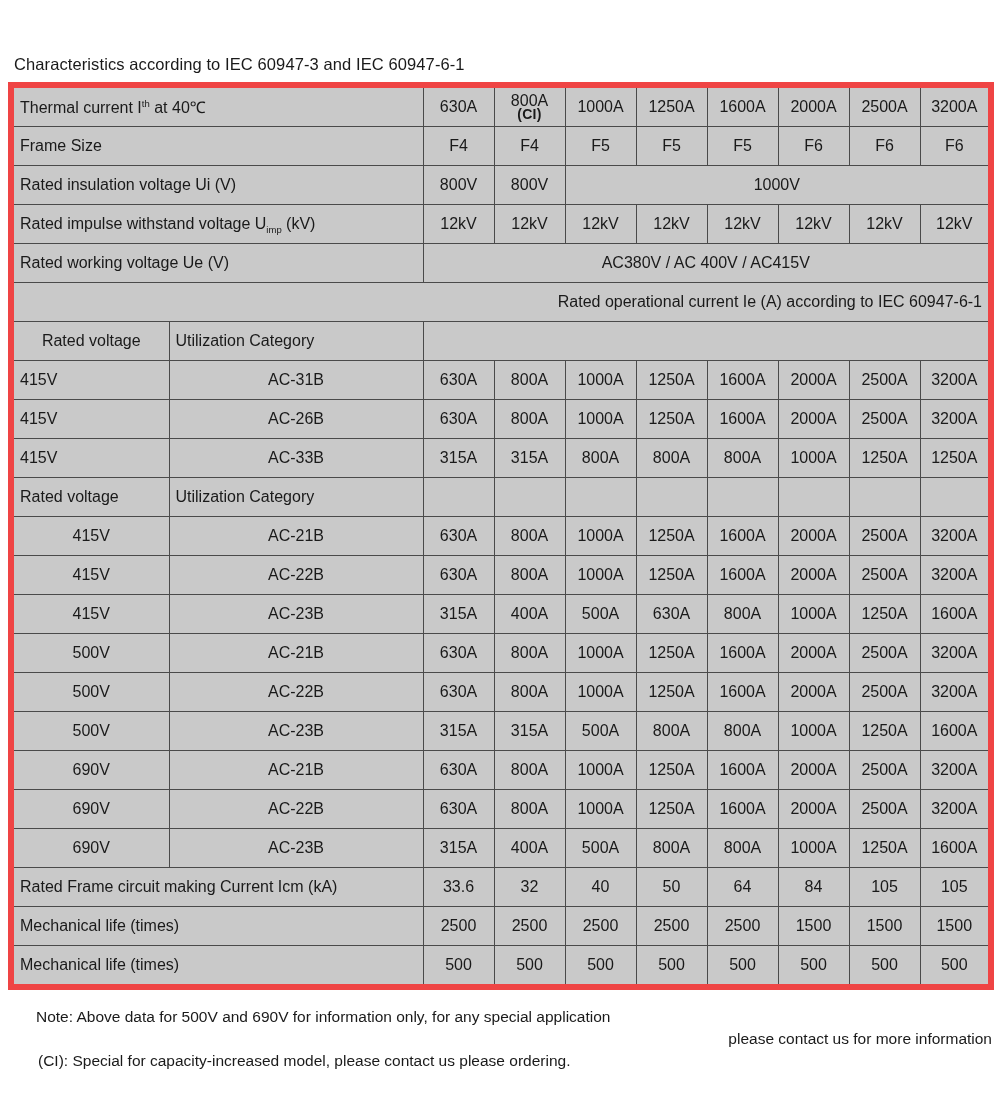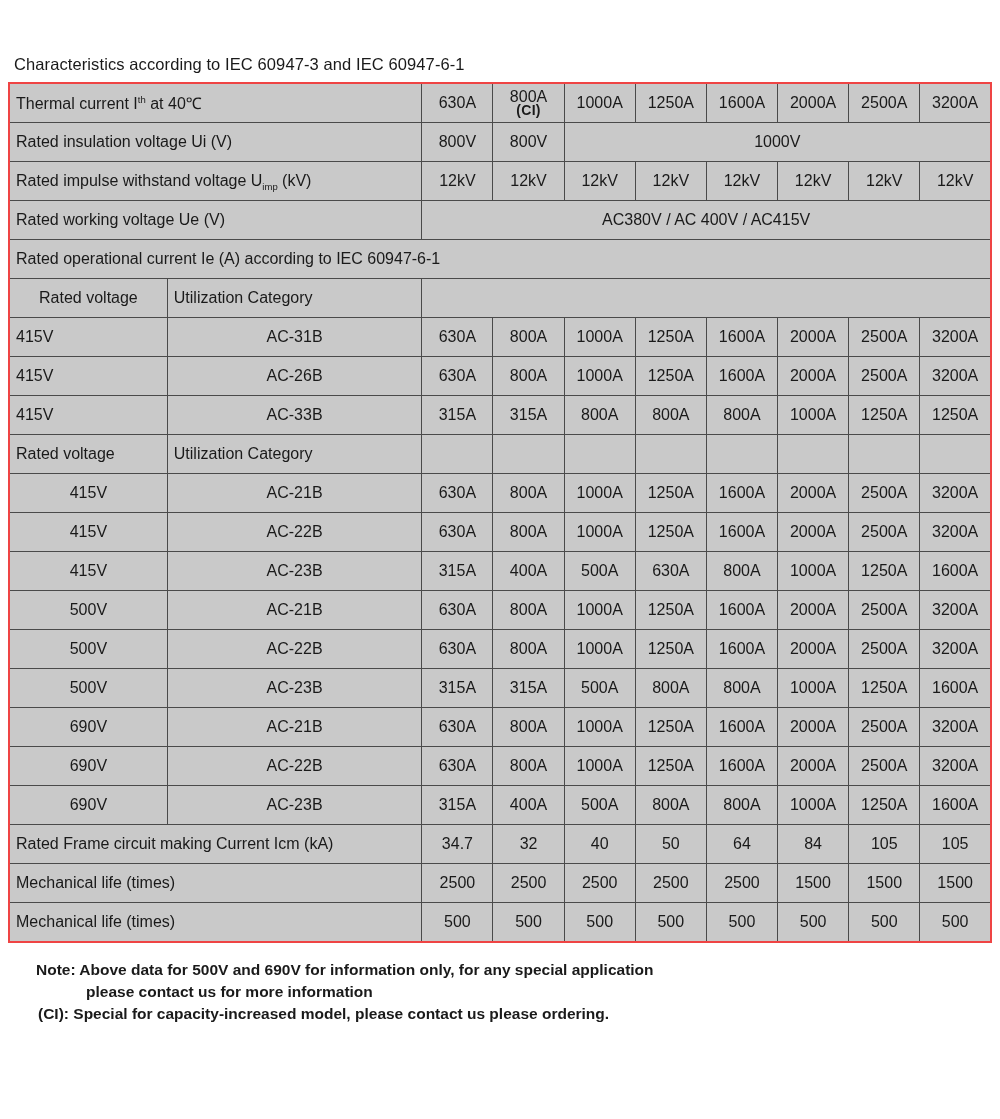--- a/index.html
+++ b/index.html
@@ -40,27 +40,27 @@
     border: 1px solid #4a4a4a;
     background: #c9c9c9;
     padding: 0 6px;
     height: 38px;
     vertical-align: middle;
     white-space: nowrap;
     overflow: hidden;
   }
   
   table.spec {
-    border: 2px solid #ef4444;
+    border: 6px solid #ef4444;
   }
   .lbl-pad   { text-align: left; padding-left: 10px; }
   .ctr       { text-align: center; }
   .num       { text-align: center; font-size: 16px; }
   .tall      { height: 40px; }
-  .secthead  { text-align: left; padding-left: 8px; }
+  .secthead  { text-align: right; padding-left: 8px; }
   sup, sub {
     font-size: 9.5px;
     line-height: 0;
   }
   sub.ci {
     display: block;
     font-size: 14px;
     line-height: 0.85;
     font-weight: bold;
     letter-spacing: 0.3px;
@@ -68,23 +68,23 @@
   .cellstack {
     display: block;
     line-height: 1.0;
     text-align: center;
   }
   .notes {
     padding: 16px 0 0 0;
     font-size: 15.5px;
     line-height: 1.45;
   }
-  .note-line { white-space: nowrap; font-weight: bold; }
+  .note-line { white-space: nowrap; }
   .note-1 { padding-left: 28px; }
-  .note-2 { padding-left: 78px; }
+  .note-2 { padding-left: 78px; text-align: right; }
   .note-3 { padding-left: 30px; }
 </style>
 </head>
 <body>
 
 <div id="page">
 
   <div class="caption">Characteristics according to IEC 60947-3 and IEC 60947-6-1</div>
 
   <table class="spec">
@@ -110,20 +110,31 @@
             <sub class="ci">(CI)</sub>
           </td>
         <td class="num">1000A</td>
         <td class="num">1250A</td>
         <td class="num">1600A</td>
         <td class="num">2000A</td>
         <td class="num">2500A</td>
         <td class="num">3200A</td>
       </tr>
 
+      <tr>
+        <td class="lbl-pad" colspan="2">Frame Size</td>
+        <td class="num">F4</td>
+        <td class="num">F4</td>
+        <td class="num">F5</td>
+        <td class="num">F5</td>
+        <td class="num">F5</td>
+        <td class="num">F6</td>
+        <td class="num">F6</td>
+        <td class="num">F6</td>
+      </tr>
 
       <tr>
         <td class="lbl-pad" colspan="2">Rated insulation voltage Ui (V)</td>
         <td class="num">800V</td>
         <td class="num">800V</td>
         <td class="num" colspan="6">1000V</td>
       </tr>
 
       <tr>
         <td class="lbl-pad" colspan="2"><span>Rated impulse withstand voltage U</span><sub>imp</sub><span> (kV)</span></td>
@@ -307,21 +318,21 @@
         <td class="num">500A</td>
         <td class="num">800A</td>
         <td class="num">800A</td>
         <td class="num">1000A</td>
         <td class="num">1250A</td>
         <td class="num">1600A</td>
       </tr>
 
       <tr>
         <td class="lbl-pad" colspan="2">Rated Frame circuit making Current Icm (kA)</td>
-        <td class="num">34.7</td>
+        <td class="num">33.6</td>
         <td class="num">32</td>
         <td class="num">40</td>
         <td class="num">50</td>
         <td class="num">64</td>
         <td class="num">84</td>
         <td class="num">105</td>
         <td class="num">105</td>
       </tr>
 
 

